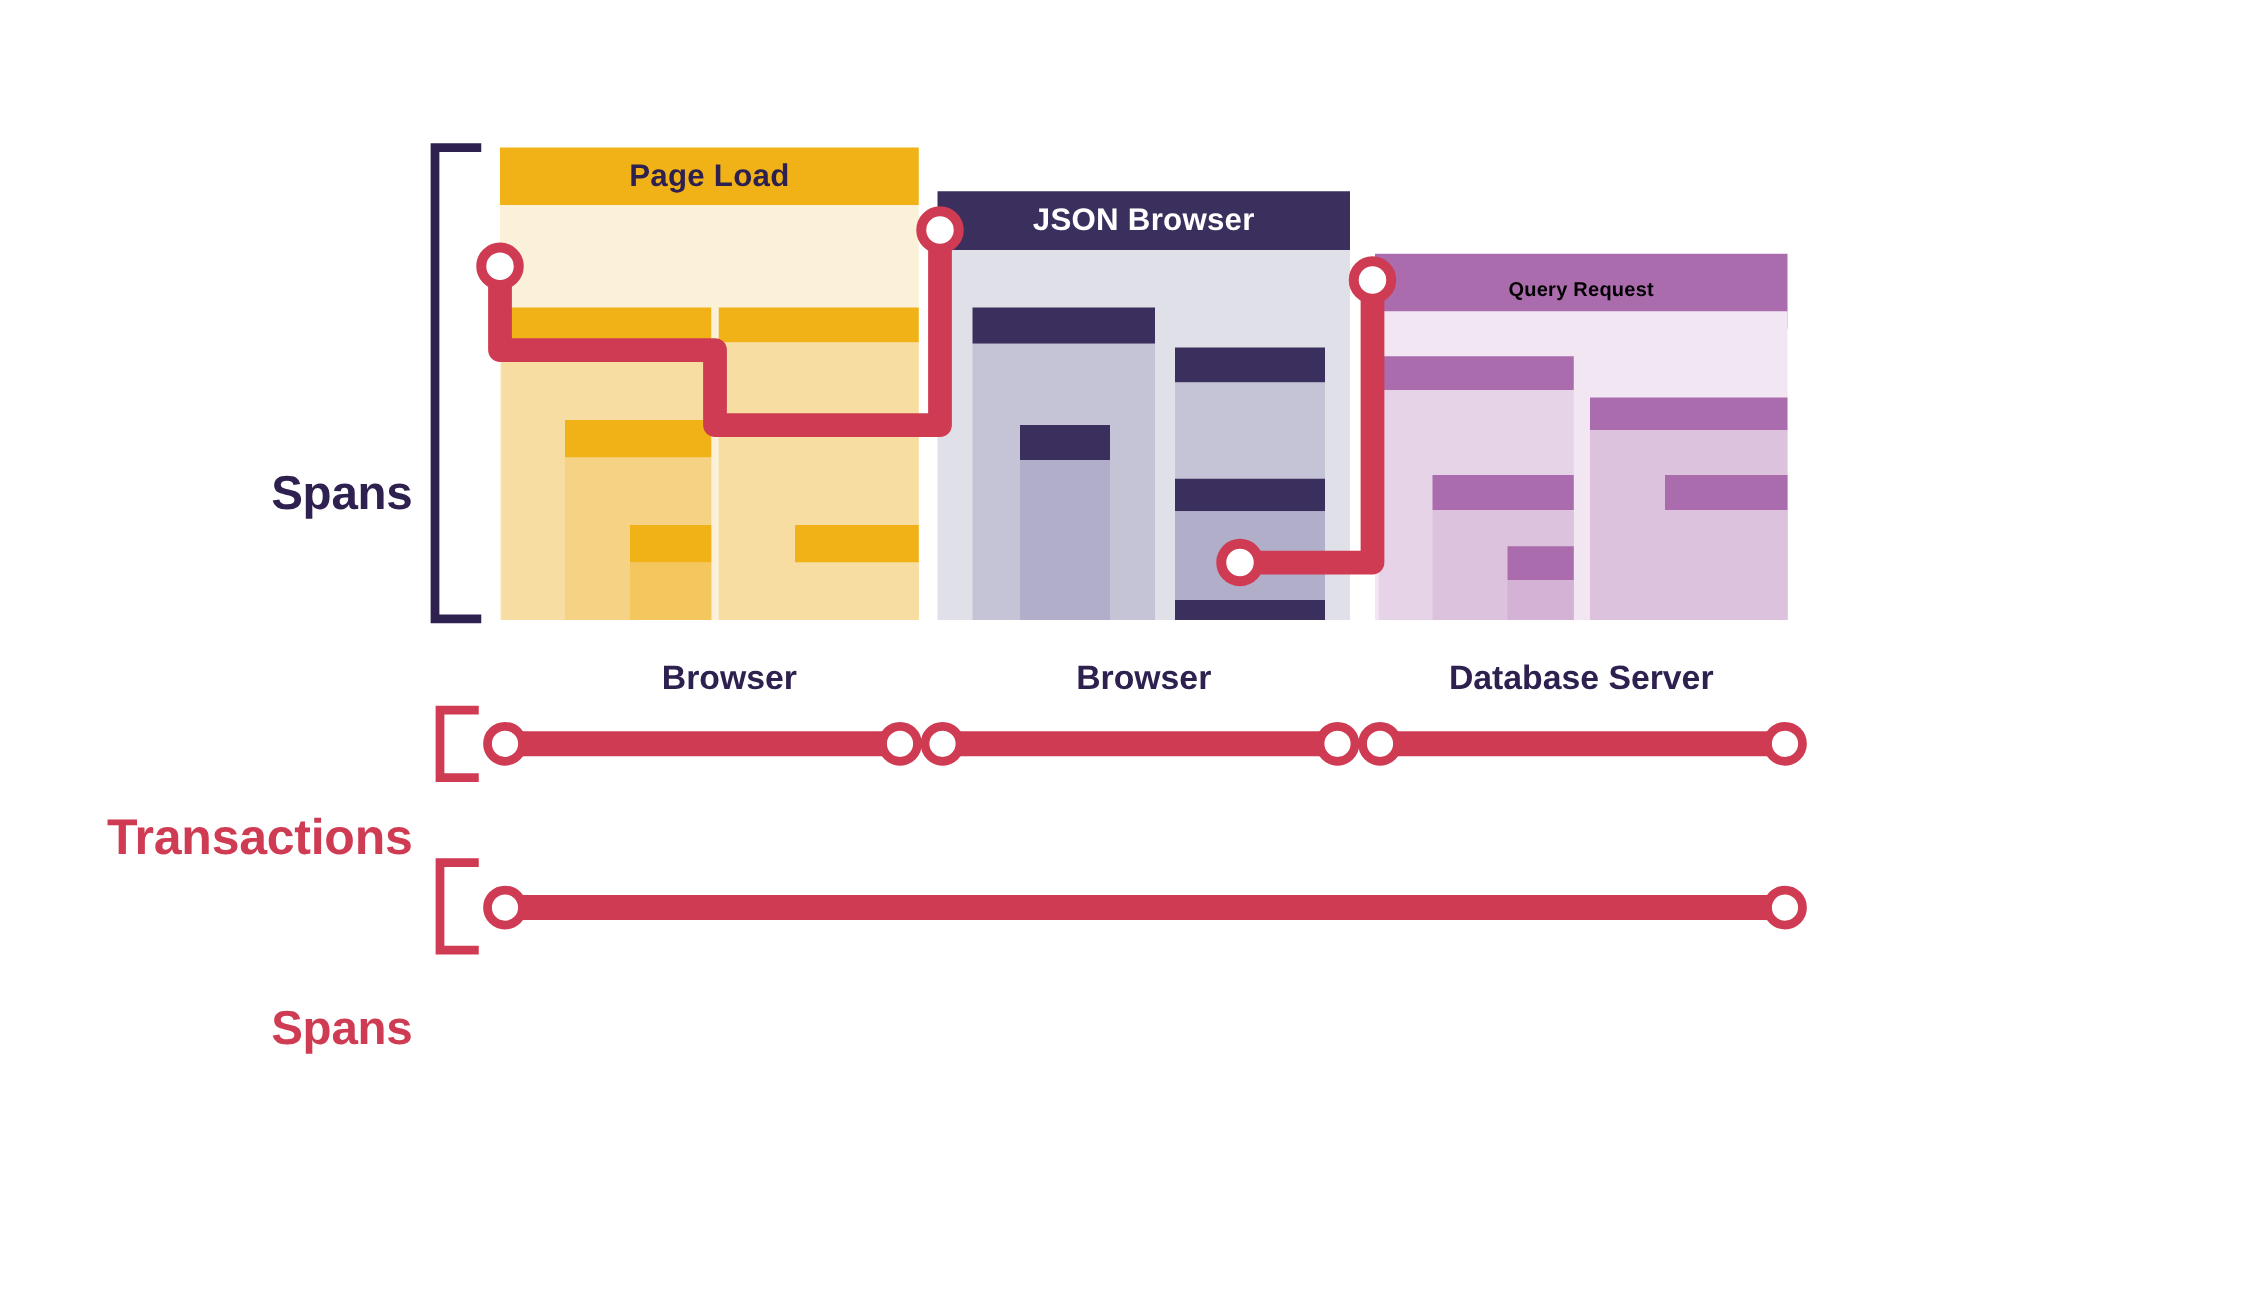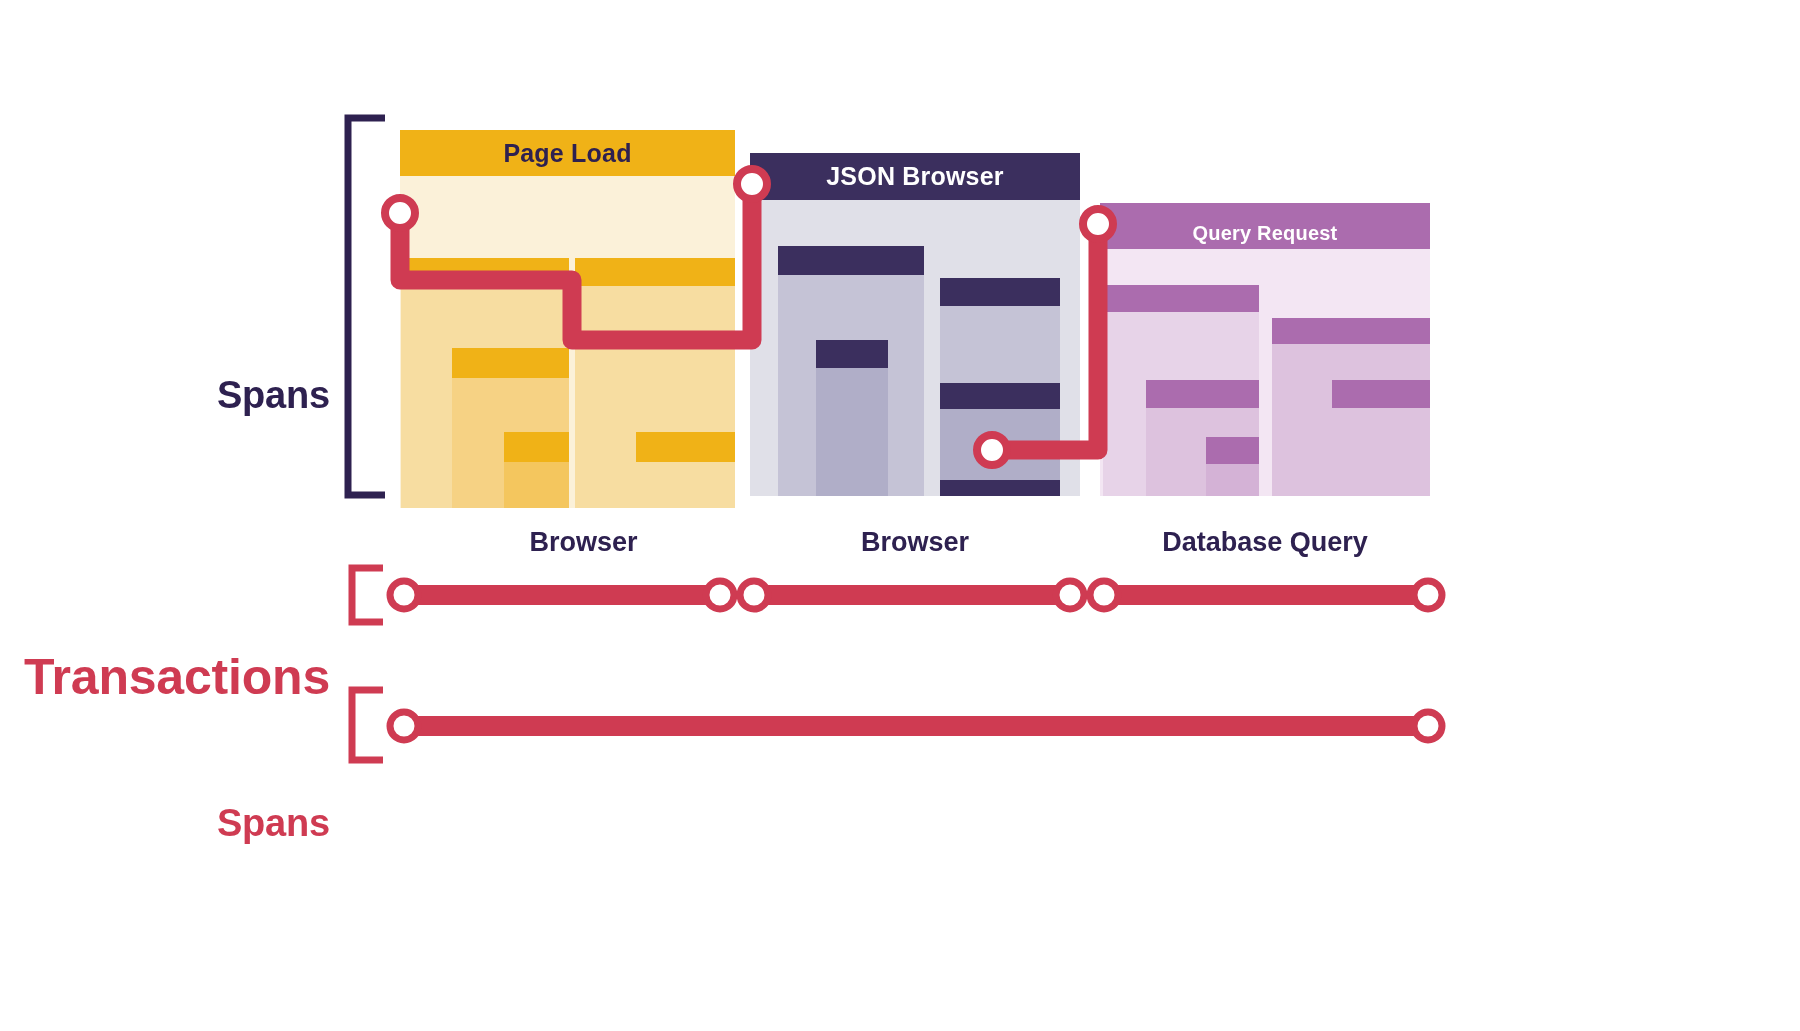--- a/index.html
+++ b/index.html
@@ -30,21 +30,21 @@
   .row-label.red  { color: #cf3b52; }
 
   #spans-label {
     right: 1470px;
     top: 358px;
     font-size: 38px;
   }
   #transactions-label {
     right: 1470px;
     top: 648px;
-    font-size: 50px;
+    font-size: 40px;
   }
   #trace-label {
     right: 1470px;
     top: 802px;
     font-size: 38px;
   }
 
   
   .span-group {
     position: absolute;
@@ -103,21 +103,21 @@
 </style>
 </head>
 <body>
 
 <div id="canvas">
 
   <div class="row-label dark" id="spans-label">Spans</div>
   <div class="row-label red" id="transactions-label">Transactions</div>
   <div class="row-label red" id="trace-label">Spans</div>
 
-  <div class="span-group" id="group-browser" style="left:400px; top:130px; width:335px; height:378px;">
+  <div class="span-group" id="group-browser" style="left:400px; top:118px; width:335px; height:378px;">
 
     <div class="span-header" style="height:46px; background:#f0b217; color:#2e2150; font-size:25px;">
       <span>Page Load</span>
     </div>
 
     <div class="span-body" style="top:46px; height:332px; background:#fbf1d9;">
 
       <div class="sub-span" style="left:1px; top:82px; width:168px; height:250px;">
         <div class="cap" style="height:28px; background:#f0b217;"></div>
         <div class="fill" style="top:28px; background:#f7dda1;"></div>
@@ -174,21 +174,21 @@
       </div>
 
       <div class="sub-span" style="left:190px; top:280px; width:120px; height:16px;">
         <div class="cap" style="height:16px; background:#3b2f5e;"></div>
       </div>
     </div>
   </div>
 
   <div class="span-group" id="group-database" style="left:1100px; top:203px; width:330px; height:293px;">
 
-    <div class="span-header" style="height:60px; background:#ab6cae; color:#ffffff; font-size:20px;">
+    <div class="span-header" style="height:60px; background:#ab6cae; color:#000000; font-size:16px;">
       <span>Query Request</span>
     </div>
 
     <div class="span-body" style="top:46px; height:247px; background:#f3e6f3;">
 
       <div class="sub-span" style="left:3px; top:36px; width:156px; height:211px;">
         <div class="cap" style="height:27px; background:#ab6cae;"></div>
         <div class="fill" style="top:27px; background:#e7d3e8;"></div>
       </div>
 
@@ -209,21 +209,21 @@
 
       <div class="sub-span" style="left:232px; top:131px; width:98px; height:116px;">
         <div class="cap" style="height:28px; background:#ab6cae;"></div>
         <div class="fill" style="top:28px; background:#ddc2de;"></div>
       </div>
     </div>
   </div>
 
   <div class="service-name" style="left:416px; top:527px; width:335px;">Browser</div>
   <div class="service-name" style="left:750px; top:527px; width:330px;">Browser</div>
-  <div class="service-name" style="left:1100px; top:527px; width:330px;">Database Query</div>
+  <div class="service-name" style="left:1100px; top:527px; width:330px;">Database Server</div>
 
   <svg id="overlay" viewBox="0 0 1800 1031">
 
     <g>
       <path d="M 385 118 L 348 118 L 348 495 L 385 495" fill="none" stroke="#2e2150" stroke-width="7" stroke-linecap="butt" stroke-linejoin="miter"></path>
     </g>
 
     <g>
       <path d="M 383 568 L 352 568 L 352 622 L 383 622" fill="none" stroke="#cf3b52" stroke-width="7" stroke-linecap="butt" stroke-linejoin="miter"></path>
     </g>

